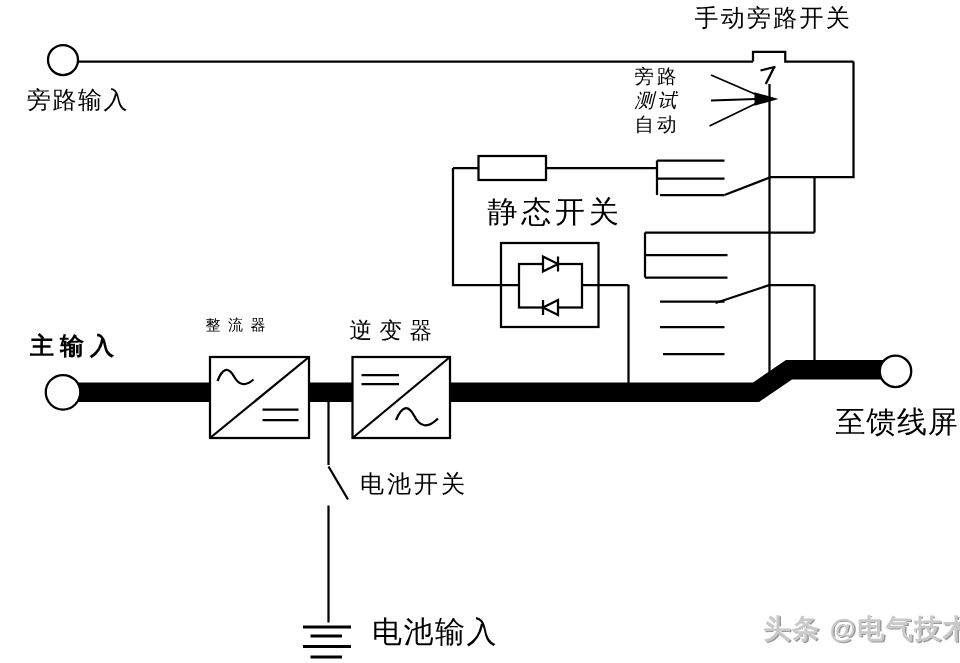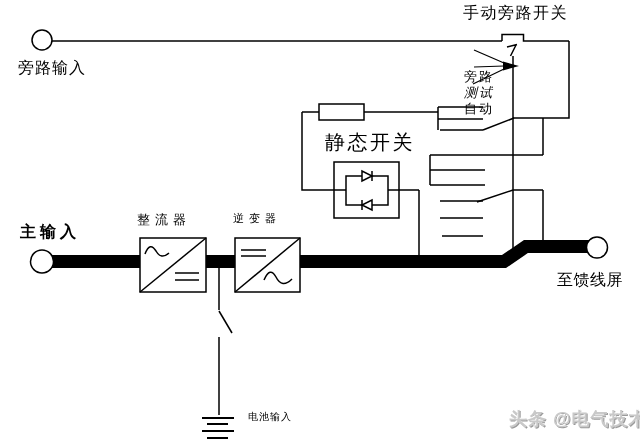--- a/index.html
+++ b/index.html
@@ -9,30 +9,30 @@
     background:#ffffff;
     overflow:hidden;
     font-family:"Liberation Sans","DejaVu Sans",sans-serif;
     color:#000;
   }
   #wires{position:absolute;left:0;top:0;}
   .lbl{position:absolute;white-space:nowrap;color:#000;line-height:1.05;}
   .lbl-main{left:20px;top:224px;font-size:16px;letter-spacing:4px;font-weight:bold;}
   .lbl-bypassin{left:18px;top:60px;font-size:16px;letter-spacing:1px;}
   .lbl-manual{left:463px;top:5px;font-size:16px;letter-spacing:1.5px;}
-  .sel{left:464px;font-size:13px;letter-spacing:2px;margin-top:26px;}
+  .sel{left:423px;font-size:13px;letter-spacing:2px;}
   .sel-1{top:44px;}
   .sel-2{top:60px;font-style:italic;}
   .sel-3{top:76px;}
   .lbl-static{left:325px;top:132px;font-size:20px;letter-spacing:2.5px;}
-  .lbl-rect{left:137px;top:213px;font-size:13px;letter-spacing:5px;}
-  .lbl-inv{left:233px;top:213px;font-size:11px;letter-spacing:5px;}
+  .lbl-rect{left:137px;top:213px;font-size:10px;letter-spacing:5px;}
+  .lbl-inv{left:233px;top:213px;font-size:15px;letter-spacing:5px;}
   .lbl-battsw{left:240px;top:316px;font-size:16px;letter-spacing:2px;}
-  .lbl-battin{left:248px;top:412px;font-size:10px;letter-spacing:1px;}
-  .lbl-feeder{left:557px;top:272px;font-size:16px;letter-spacing:0.5px;}
+  .lbl-battin{left:248px;top:412px;font-size:20px;letter-spacing:1px;}
+  .lbl-feeder{left:557px;top:272px;font-size:20px;letter-spacing:0.5px;}
   .lbl-watermark{
     left:509px;top:410px;font-size:18px;font-weight:bold;letter-spacing:1px;
     color:#c9c9c9;
     text-shadow:-1px -1px 0 #ffffff,1px 1px 0 #9a9a9a;
   }
 </style>
 </head>
 <body>
 
 <div id="stage">
@@ -120,16 +120,17 @@
 
   <div class="lbl lbl-bypassin">旁路输入</div>
   <div class="lbl lbl-manual">手动旁路开关</div>
   <div class="lbl sel sel-1">旁路</div>
   <div class="lbl sel sel-2">测试</div>
   <div class="lbl sel sel-3">自动</div>
   <div class="lbl lbl-static">静态开关</div>
   <div class="lbl lbl-rect">整流器</div>
   <div class="lbl lbl-inv">逆变器</div>
   <div class="lbl lbl-main">主输入</div>
+  <div class="lbl lbl-battsw">电池开关</div>
   <div class="lbl lbl-battin">电池输入</div>
   <div class="lbl lbl-feeder">至馈线屏</div>
   <div class="lbl lbl-watermark">头条 @电气技术</div>
 </div>
 
 </body></html>

